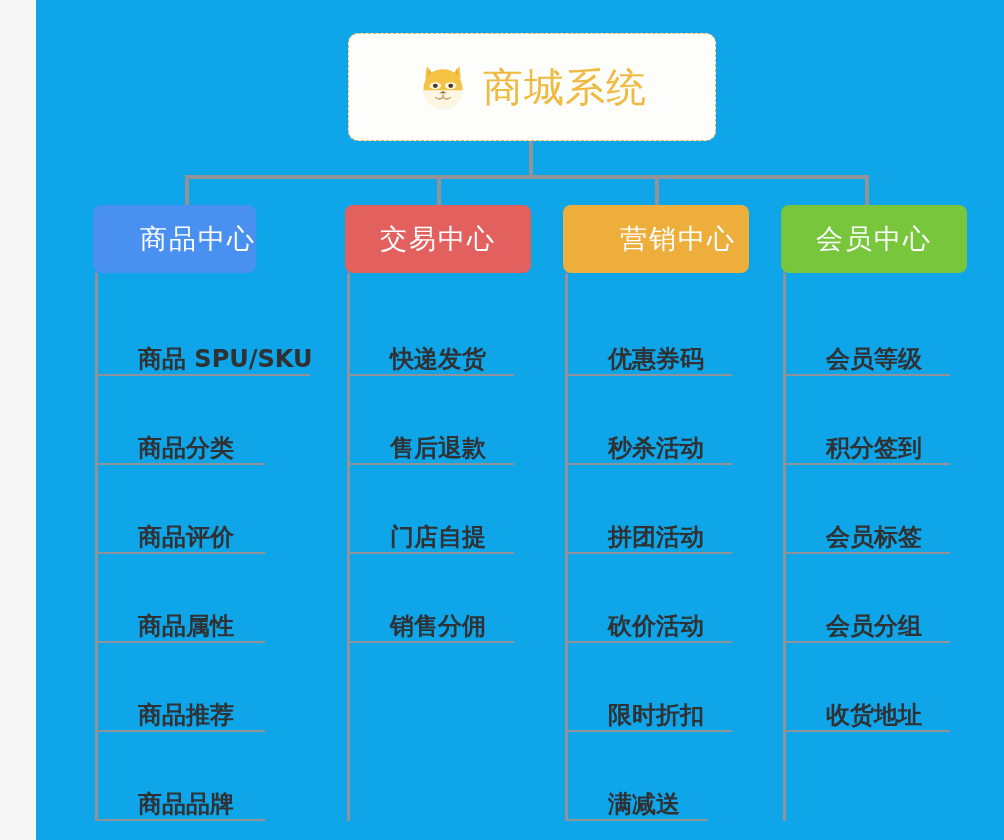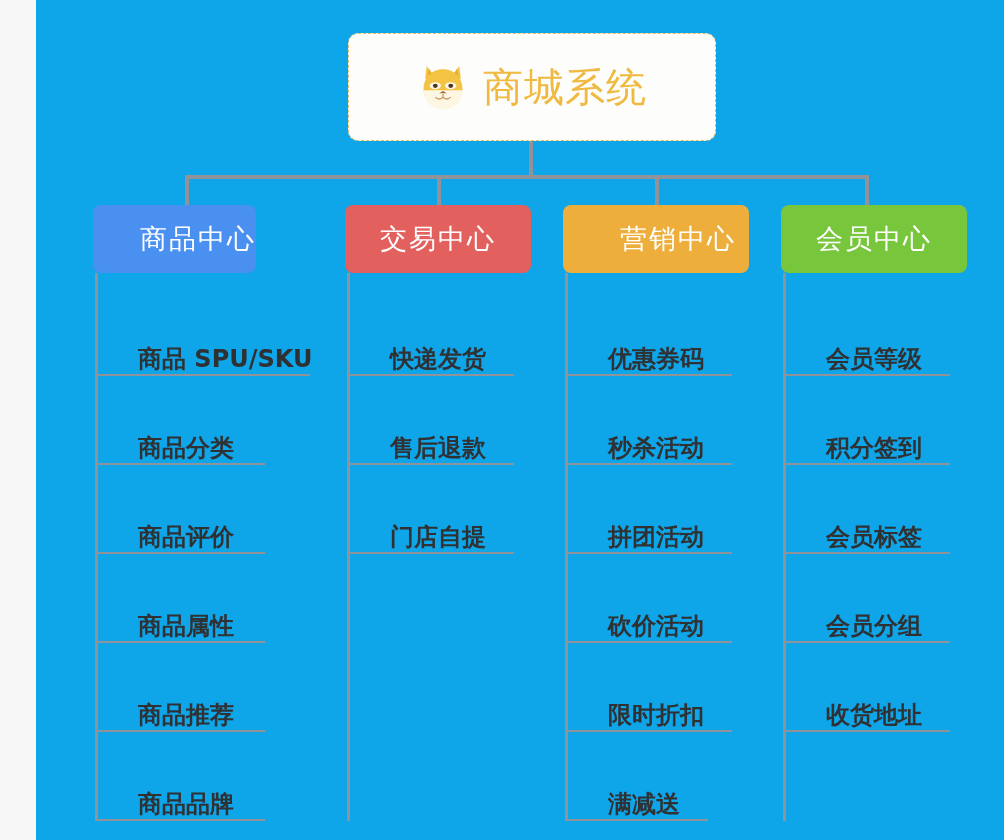--- a/index.html
+++ b/index.html
@@ -207,20 +207,24 @@
         <span class="leaf-rule" style="width: 167px; background-color: rgb(144, 147, 153);"></span>
       </div>
       <div class="leaf-item">
         <span class="leaf-label">售后退款</span>
         <span class="leaf-rule" style="width: 167px; background-color: rgb(144, 147, 153);"></span>
       </div>
       <div class="leaf-item">
         <span class="leaf-label">门店自提</span>
         <span class="leaf-rule" style="width: 167px; background-color: rgb(144, 147, 153);"></span>
       </div>
+      <div class="leaf-item">
+        <span class="leaf-label">销售分佣</span>
+        <span class="leaf-rule" style="width: 167px; background-color: rgb(144, 147, 153);"></span>
+      </div>
     </div>
   </div>
 
   <div class="column col3">
     <div class="cat-header" style="background: rgb(237, 174, 60); padding-left: 44px;">
       <span>营销中心</span>
     </div>
     <div class="leaf-list">
       <div class="leaf-spine" style="height: 548px; background-color: rgb(144, 147, 153);"></div>
       <div class="leaf-item">

